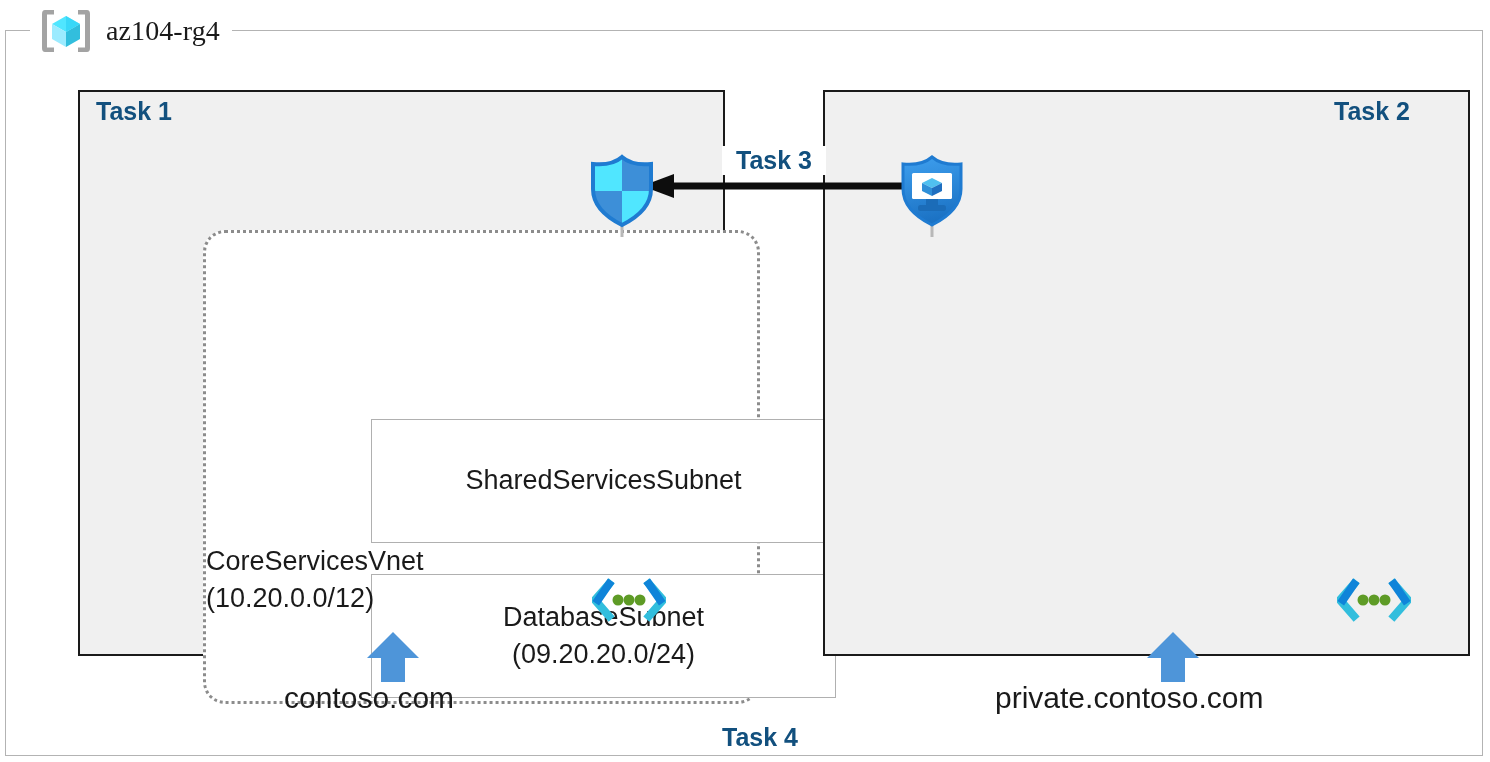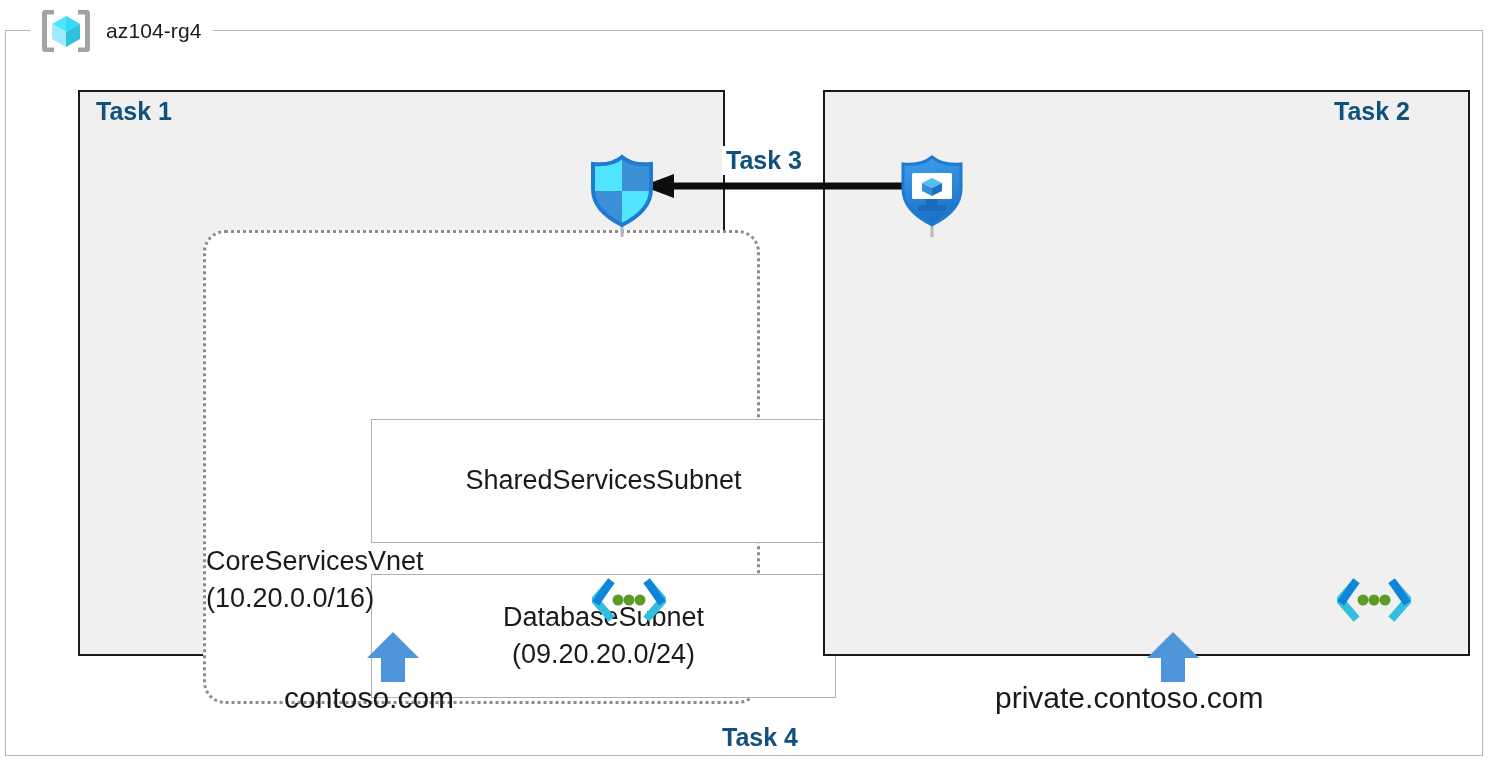--- a/index.html
+++ b/index.html
@@ -14,40 +14,40 @@
   .rg-frame{
     position:absolute;left:5px;top:30px;width:1478px;height:726px;
     border:1.5px solid #b3b3b3;box-sizing:border-box;background:transparent;
   }
   .rg-header{
     position:absolute;left:30px;top:0px;height:62px;
     display:flex;align-items:center;gap:14px;
     background:#ffffff;padding:0 12px 0 10px;z-index:5;
   }
   .rg-title{
-    font-size:21px;color:#1a1a1a;letter-spacing:.1px;white-space:nowrap;
+    font-size:28px;color:#1a1a1a;letter-spacing:.1px;white-space:nowrap;font-family:Liberation Serif, serif;
   }
   .rg-icon{width:52px;height:48px;display:block;}
 
   
   .task-box{
     position:absolute;background:#f0f0f0;border:2.5px solid #1a1a1a;
     box-sizing:border-box;
     padding-left:36px;
   }
   #task1-box{left:78px;top:90px;width:647px;height:566px;}
   #task2-box{left:823px;top:90px;width:647px;height:566px;}
 
   .task-label{
     position:absolute;font-size:25px;font-weight:bold;color:#12507e;
     white-space:nowrap;z-index:6;
   }
   #task1-label{left:96px;top:97px;}
   #task2-label{left:1334px;top:97px;}
-  #task3-label{left:722px;top:146px;background:#ffffff;padding:0 4px;}
+  #task3-label{left:722px;top:146px;background:#ffffff;padding:0 14px;}
   #task4-label{left:722px;top:683px;margin-top:40px;}
 
   
   .vnet{
     position:absolute;background:#ffffff;border:3px dotted #8c8c8c;
     border-radius:22px;box-sizing:border-box;
   }
   #vnet1{left:123px;top:138px;width:557px;height:474px;}
 
   .vnet-label{
@@ -116,21 +116,21 @@
         <span>SharedServicesSubnet</span>
       </div>
 
       <div class="subnet" id="subnet-db">
         <span>DatabaseSubnet</span>
         <span>(09.20.20.0/24)</span>
       </div>
 
       <div class="vnet-label" id="vnet1-label">
         <div>CoreServicesVnet</div>
-        <div>(10.20.0.0/16)</div>
+        <div>(10.20.0.0/12)</div>
       </div>
     </div>
   </div>
 
   <div class="task-label" id="task1-label">Task 1</div>
 
   <div class="task-box" id="task2-box">
 
     
   </div>

